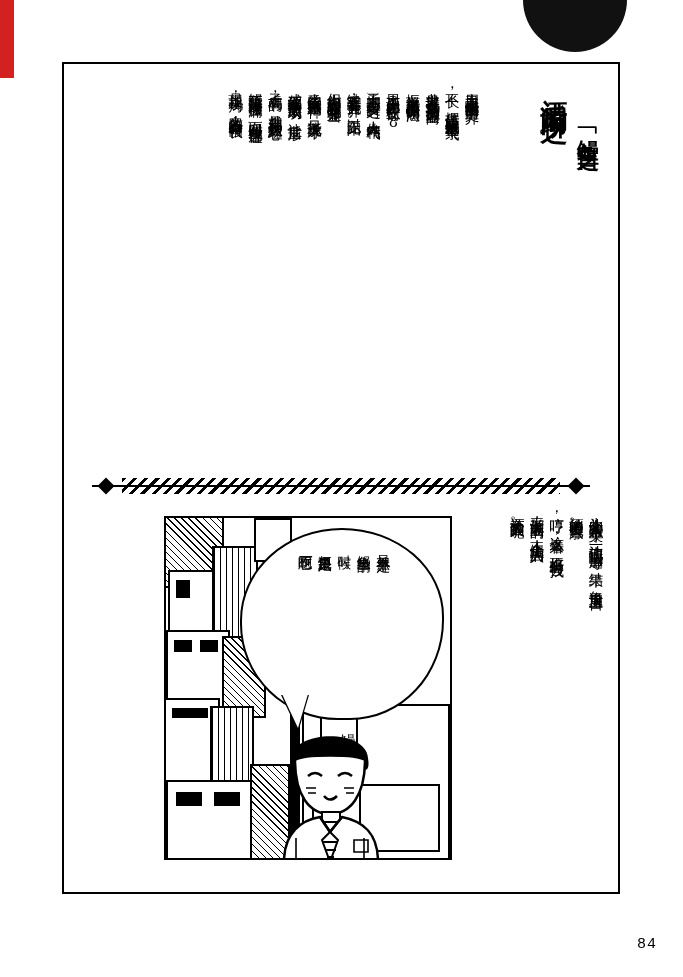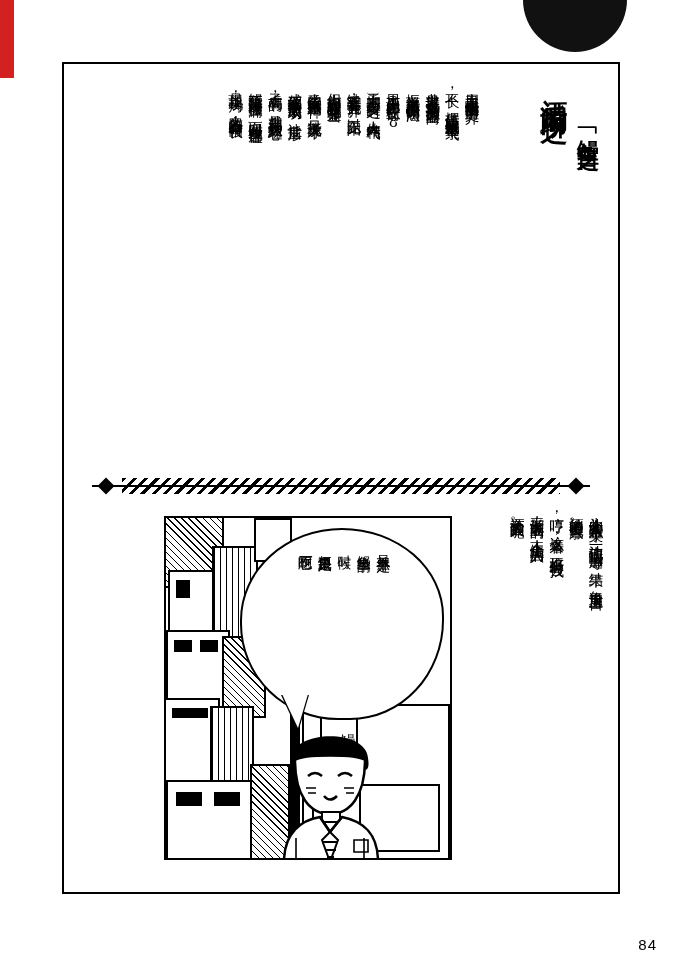--- a/index.html
+++ b/index.html
@@ -302,21 +302,21 @@
     width: 136px;
     height: 148px;
     z-index: 8;
   }
 
   
   .page-num {
     position: absolute;
     right: 26px;
     bottom: 24px;
-    font-family: Liberation Sans, sans-serif;
+    font-family: Liberation Mono, monospace;
     font-size: 15px;
     letter-spacing: 1px;
   }
 </style>
 </head>
 <body>
 
 <div class="red-bar"></div>
 <div class="black-disc"></div>
 

